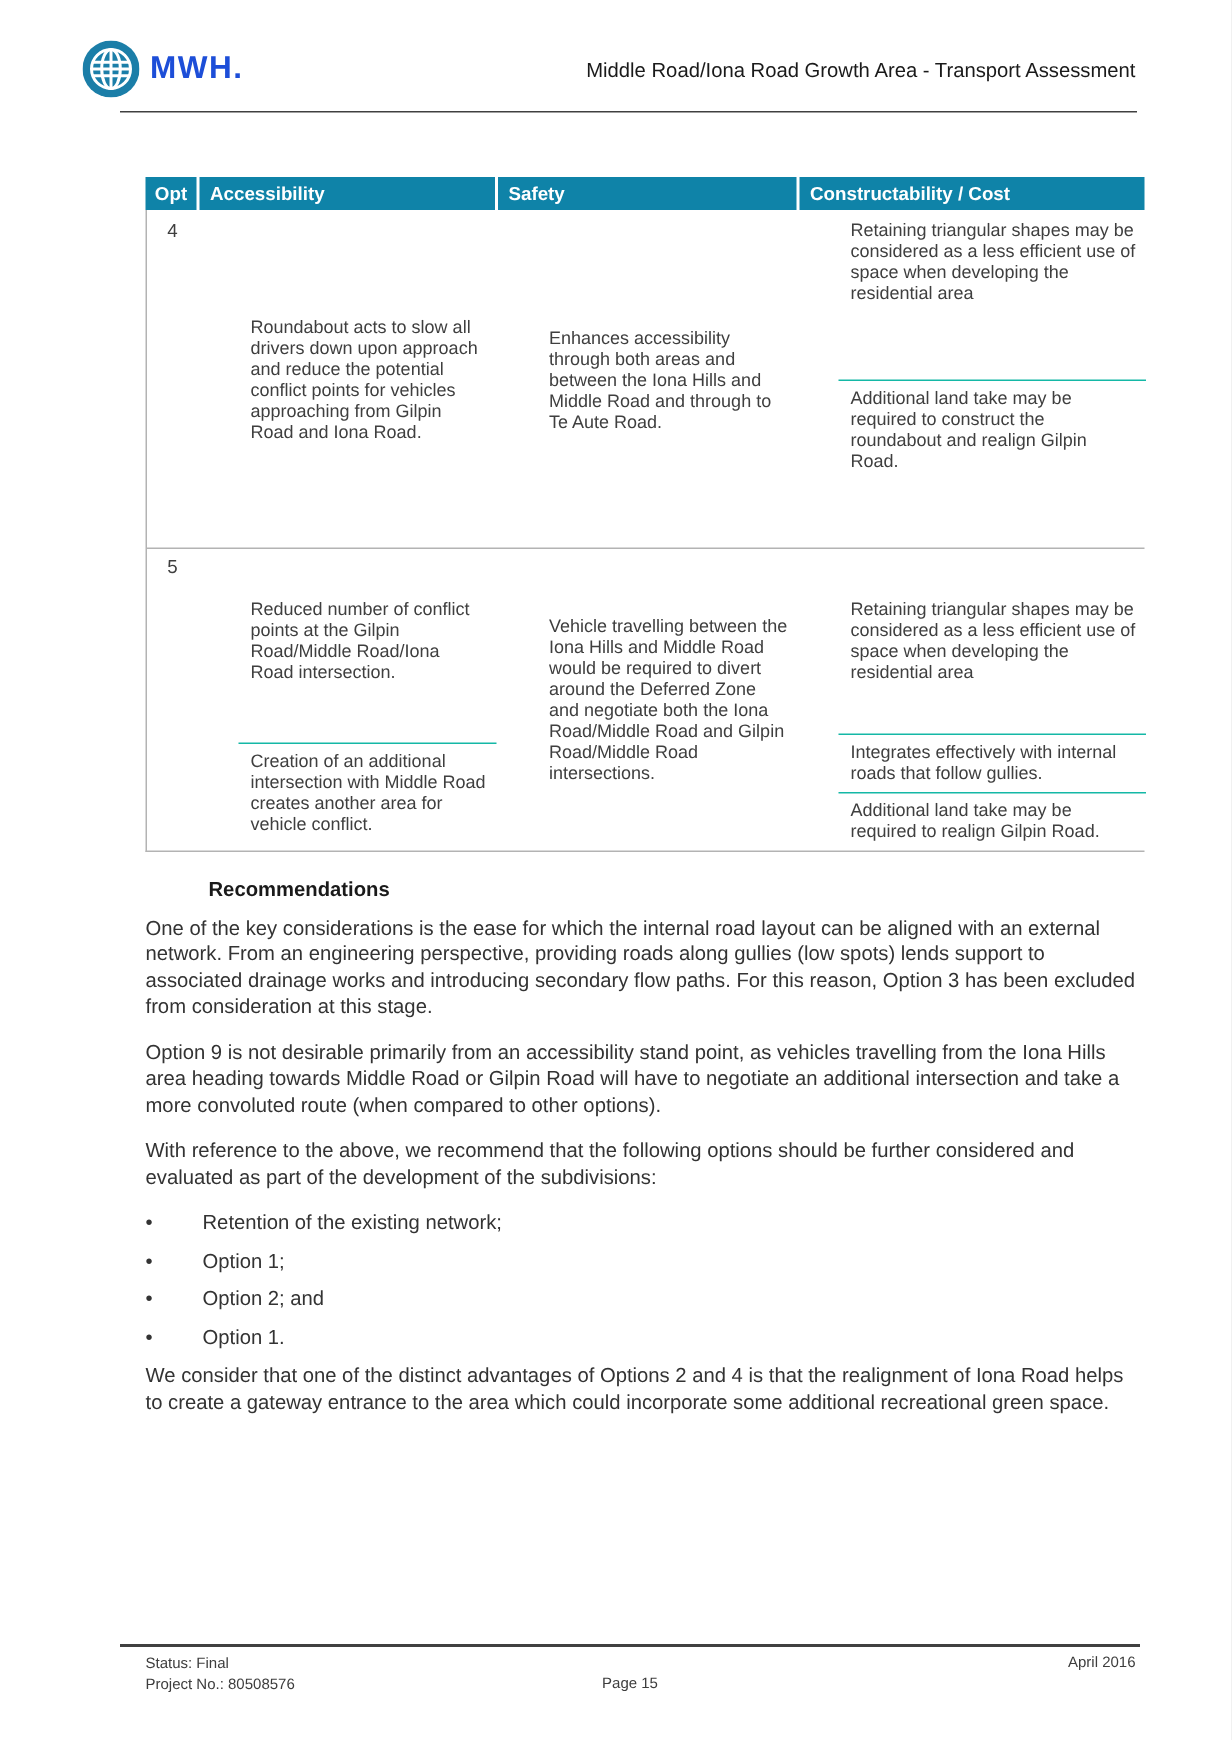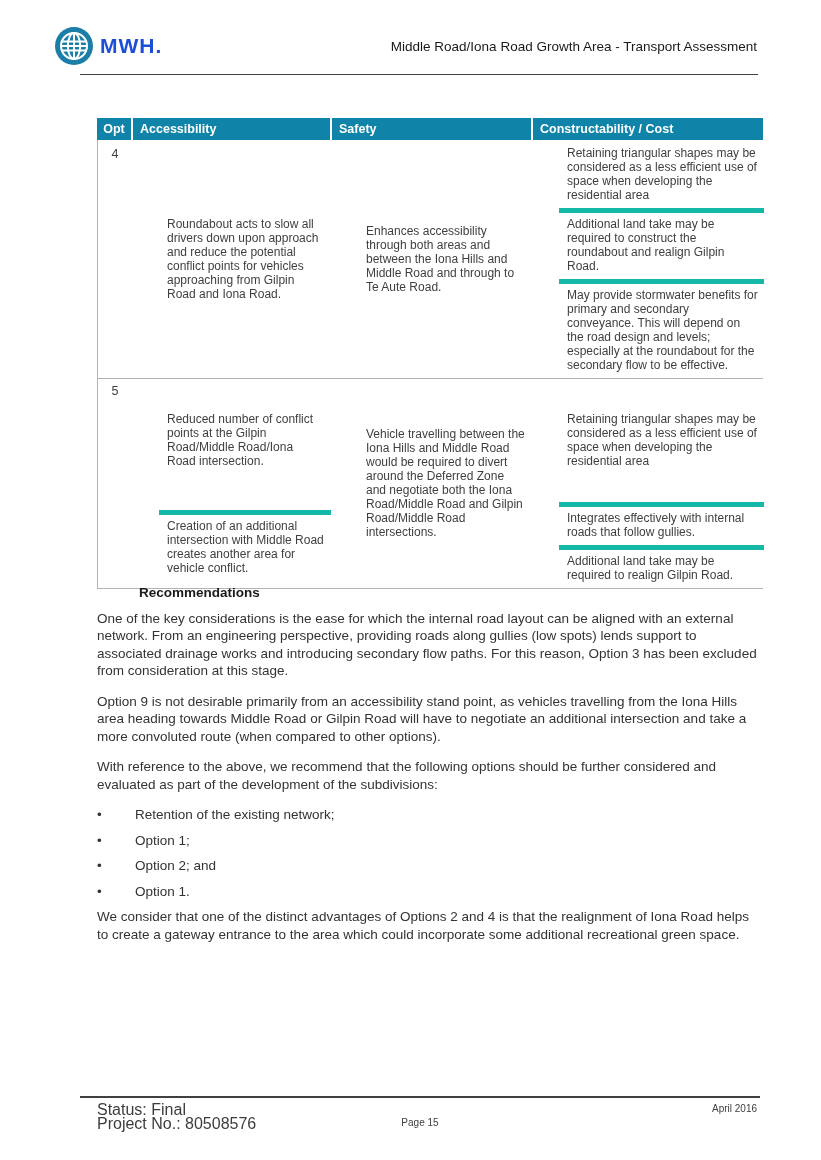--- a/index.html
+++ b/index.html
@@ -47,35 +47,35 @@
   .row-4 { min-height: 225px; }
   .row-5 { min-height: 198px; }
   .opt-cell { text-align: center; padding-top: 5px; font-size: 12.5px; }
   .col { display: flex; flex-direction: column; }
   .subcell { display: flex; align-items: center; }
   .col .subcell:last-child { flex: 1; }
   .bar { width: 21px; margin-left: 4px; flex-shrink: 0; }
   .rating-green { background: #92d050; }
   .rating-red { background: #ff0000; }
   .cell-text { flex: 1; padding: 4px 6px 6px 8px; }
-  .subcell + .subcell .cell-text { border-top: 5px solid #14b8a6; }
+  .subcell + .subcell .cell-text { border-top: 1px solid #14b8a6; }
   .mh-66 { min-height: 66px; }
   .mh-123 { min-height: 123px; }
 
   
   .recs { position: absolute; left: 97px; top: 584px; width: 666px; font-size: 13.5px; line-height: 17.5px; color: #333; }
   .recs-heading { font-weight: bold; font-size: 13.5px; color: #1a1a1a; margin-bottom: 8px; padding-left: 42px; }
   .recs p { margin-bottom: 13px; }
   .bullet-list { margin: 3px 0 6px 0; }
   .bullet-row { display: flex; margin-bottom: 8px; }
   .bullet-dot { width: 38px; flex-shrink: 0; }
 
   
   .footer-rule { position: absolute; left: 80px; top: 1096px; width: 680px; height: 2px; background: #404040; }
-  .footer-left { position: absolute; left: 97px; top: 1103px; font-size: 16px; line-height: 14px; color: #3d3d3d; }
+  .footer-left { position: absolute; left: 97px; top: 1103px; font-size: 10px; line-height: 14px; color: #3d3d3d; }
   .footer-center { position: absolute; left: 80px; top: 1117px; width: 680px; text-align: center; font-size: 10px; color: #3d3d3d; }
   .footer-right { position: absolute; right: 64px; top: 1103px; font-size: 10px; color: #3d3d3d; }
 </style>
 </head>
 <body>
 
 <div class="page">
 
   <div class="logo-wrap">
     <svg class="logo-svg" viewBox="0 0 38 38">
@@ -123,24 +123,20 @@
 
         <div class="col">
           <div class="subcell mh-66">
             <span class="bar rating-red"></span>
             <div class="cell-text">Retaining triangular shapes may be considered as a less efficient use of space when developing the residential area</div>
           </div>
           <div class="subcell mh-66">
             <span class="bar rating-red"></span>
             <div class="cell-text">Additional land take may be required to construct the roundabout and realign Gilpin Road.</div>
           </div>
-          <div class="subcell">
-            <span class="bar rating-green"></span>
-            <div class="cell-text">May provide stormwater benefits for primary and secondary conveyance. This will depend on the road design and levels; especially at the roundabout for the secondary flow to be effective.</div>
-          </div>
         </div>
       </div>
 
       <div class="trow row-5">
         <div class="opt-cell">5</div>
 
         <div class="col">
           <div class="subcell mh-123">
             <span class="bar rating-green"></span>
             <div class="cell-text">Reduced number of conflict points at the Gilpin Road/Middle Road/Iona Road intersection.</div>

